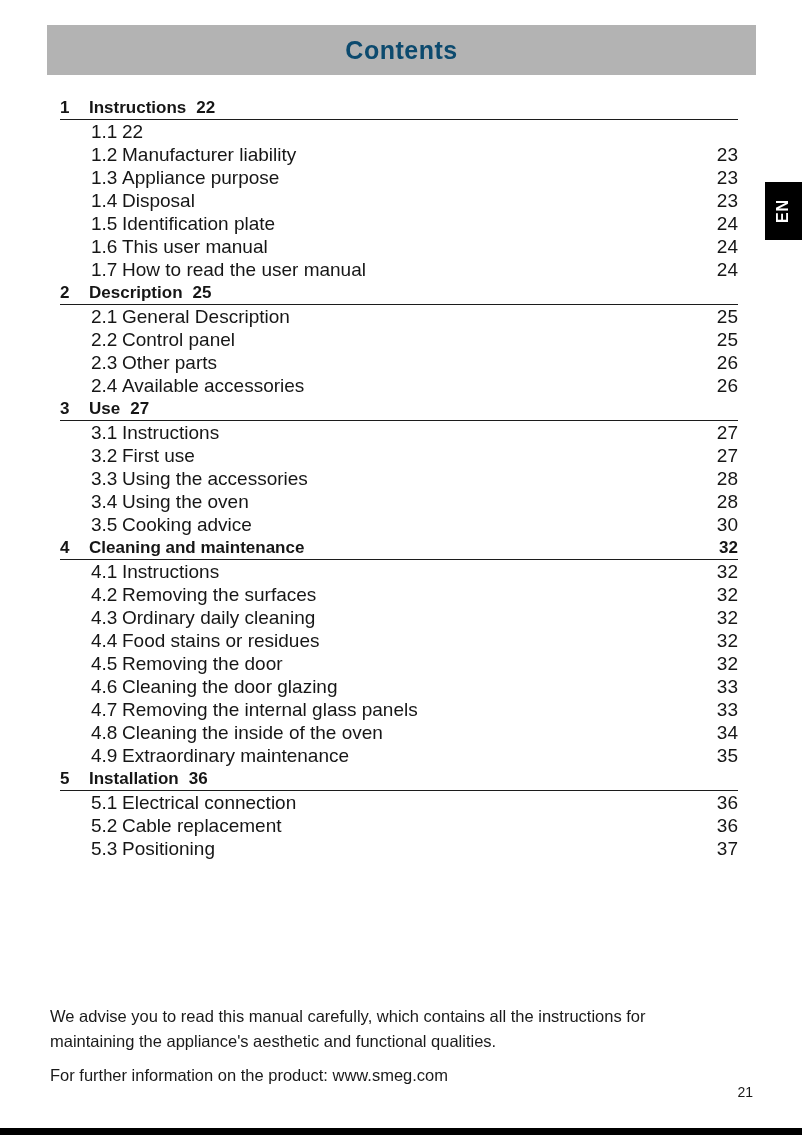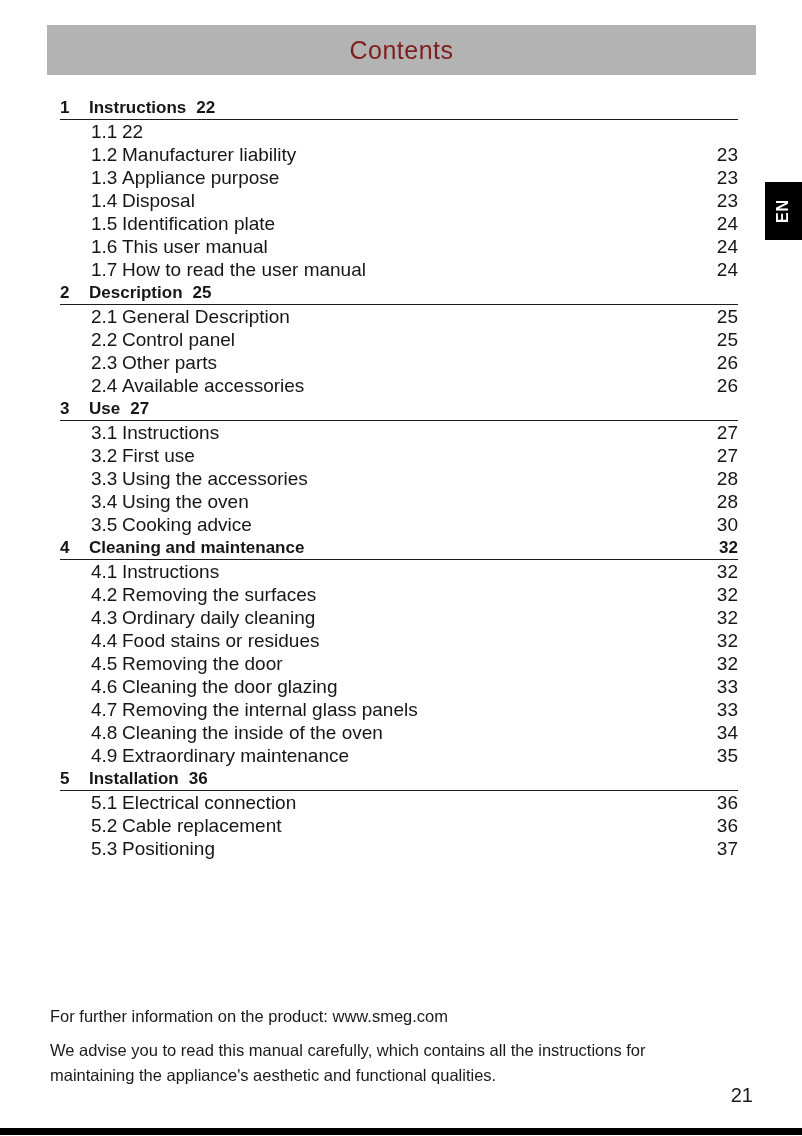--- a/index.html
+++ b/index.html
@@ -13,21 +13,21 @@
   }
   .page { position:absolute; inset:0; background:#fff; }
 
   
   .banner {
     position:absolute; left:47px; top:25px;
     width:709px; height:50px;
     background:#b3b3b3;
     display:flex; align-items:center; justify-content:center;
   }
-  .banner h1 { font-size:25px; font-weight:normal; color:#7f1d1d; letter-spacing:0.5px; }
+  .banner h1 { font-size:25px; font-weight:bold; color:#0c4a6e; letter-spacing:0.5px; }
 
   
   .lang-tab {
     position:absolute; right:0; top:182px;
     width:37px; height:58px;
     background:#000;
     display:flex; align-items:center; justify-content:center;
   }
   .lang-tab span {
     color:#fff; font-weight:bold; font-size:16px;
@@ -59,21 +59,21 @@
   .item-title { flex:1 1 auto; }
   .item-page { flex:0 0 auto; text-align:right; }
 
   
   .footer { position:absolute; left:50px; top:1004px; width:655px; }
   .footer p { font-size:16.5px; line-height:25px; color:#1a1a1a; }
   .footer p + p { margin-top:9px; }
 
   .page-number {
     position:absolute; right:49px; top:1084px;
-    font-size:20px; color:#1a1a1a;margin-left:15px;
+    font-size:14px; color:#1a1a1a;margin-left:15px;
   }
 
   .bottom-bar {
     position:absolute; left:0; bottom:1px;
     width:802px; height:7px;
     background:#000;
   }
 </style>
 </head>
 <body>
@@ -249,21 +249,21 @@
         <span class="item-page">36</span>
       </div>
       <div class="toc-item">
         <span class="item-num">5.3</span>
         <span class="item-title">Positioning</span>
         <span class="item-page">37</span>
       </div>
     </div>
 
   <div class="footer">
+    <p>We advise you to read this manual carefully, which contains all the instructions for maintaining the appliance's aesthetic and functional qualities.</p>
     <p>For further information on the product: www.smeg.com</p>
-    <p>We advise you to read this manual carefully, which contains all the instructions for maintaining the appliance's aesthetic and functional qualities.</p>
   </div>
 
   <div class="page-number">21</div>
 
   <div class="bottom-bar"></div>
 
 </div>
 
 </body></html>

